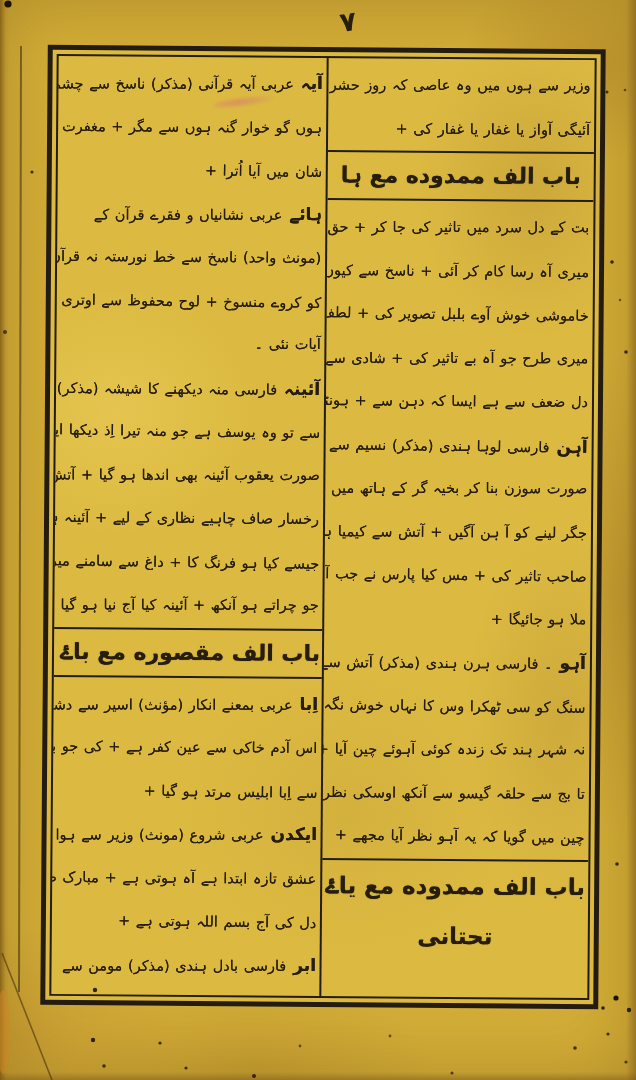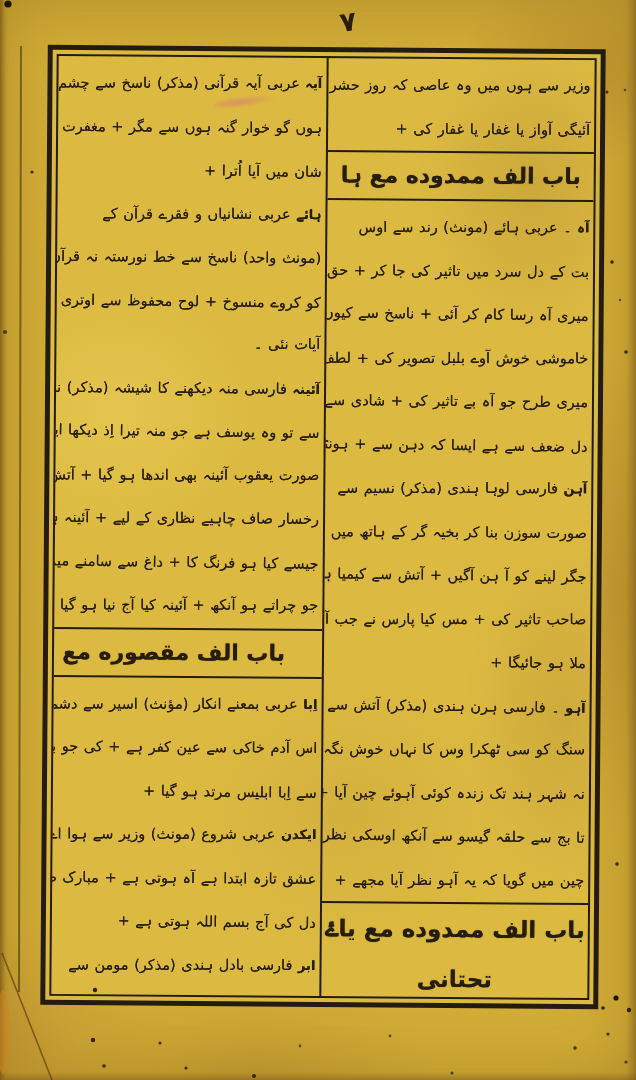--- a/index.html
+++ b/index.html
@@ -42,21 +42,21 @@
   .col{display:flex;flex-direction:column;box-sizing:border-box;}
   .col-right{width:268px;border-left:2.2px solid var(--frame,#241c10);}
   .col-left{flex:1;}
 
   .block-lines{padding-top:5px;}
   .line{height:43.5px;line-height:43.5px;font-size:14.5px;white-space:nowrap;
     overflow:hidden;padding:0 4px;text-align:right;word-spacing:1px;
     text-shadow:0 0 .6px rgba(38,29,15,.9);}
   .line:nth-of-type(3n){transform:rotate(.35deg);}
   .line:nth-of-type(3n+1){transform:rotate(-.35deg);}
-  .headword{font-weight:bold;font-size:13px;letter-spacing:.5px;}
+  .headword{font-weight:bold;font-size:17px;letter-spacing:.5px;}
 
   .block-heading{border-top:2.2px solid var(--frame,#241c10);
     border-bottom:2.2px solid var(--frame,#241c10);
     text-align:center;font-weight:bold;font-size:22px;line-height:46px;height:46px;
     overflow:hidden;text-shadow:0 0 .8px rgba(38,29,15,.9);}
   .block-heading.large{font-size:23px;line-height:50px;height:auto;flex:1;border-bottom:none;}
 
   .smudge-pink{position:absolute;left:213px;top:96px;width:64px;height:11px;
     border-radius:50%;transform:rotate(-7deg);filter:blur(1px);
     background:radial-gradient(ellipse at 40% 50%, rgba(214,110,120,.55), rgba(214,110,120,0) 75%);}
@@ -74,21 +74,20 @@
 
 <div class="frame">
   <div class="frame-inner" dir="rtl">
     <div class="col col-right" id="col-right">
         <div class="block-lines">
           <div class="line">وزیر سے ہوں میں وہ عاصی کہ روز حشر ہر ہر عضو سے</div>
           <div class="line">آئیگی آواز یا غفار یا غفار کی +</div>
         </div>
         <div class="block-heading">باب الف ممدوده مع ہا</div>
         <div class="block-lines">
-          <div class="line"><span class="headword">آہ </span>۔ عربی ہائے (مونث) رند سے اوس</div>
           <div class="line">بت کے دل سرد میں تاثیر کی جا کر + حق ہے یہ</div>
           <div class="line">میری آہ رسا کام کر آئی + ناسخ سے کیوں :</div>
           <div class="line">خاموشی خوش آوے بلبل تصویر کی + لطف کیا</div>
           <div class="line">میری طرح جو آہ بے تاثیر کی + شادی سے کیا نالہ</div>
           <div class="line">دل ضعف سے ہے ایسا کہ دہن سے + ہونٹوں پہ مرے</div>
           <div class="line"><span class="headword">آہن </span>فارسی لوہا ہندی (مذکر) نسیم سے</div>
           <div class="line">صورت سوزن بنا کر بخیہ گر کے ہاتھ میں + بوسہ چاک</div>
           <div class="line">جگر لینے کو آ ہن آگیں + آتش سے کیمیا ہے مہربانی</div>
           <div class="line">صاحب تاثیر کی + مس کیا پارس نے جب آہن</div>
           <div class="line">ملا ہو جائیگا +</div>

